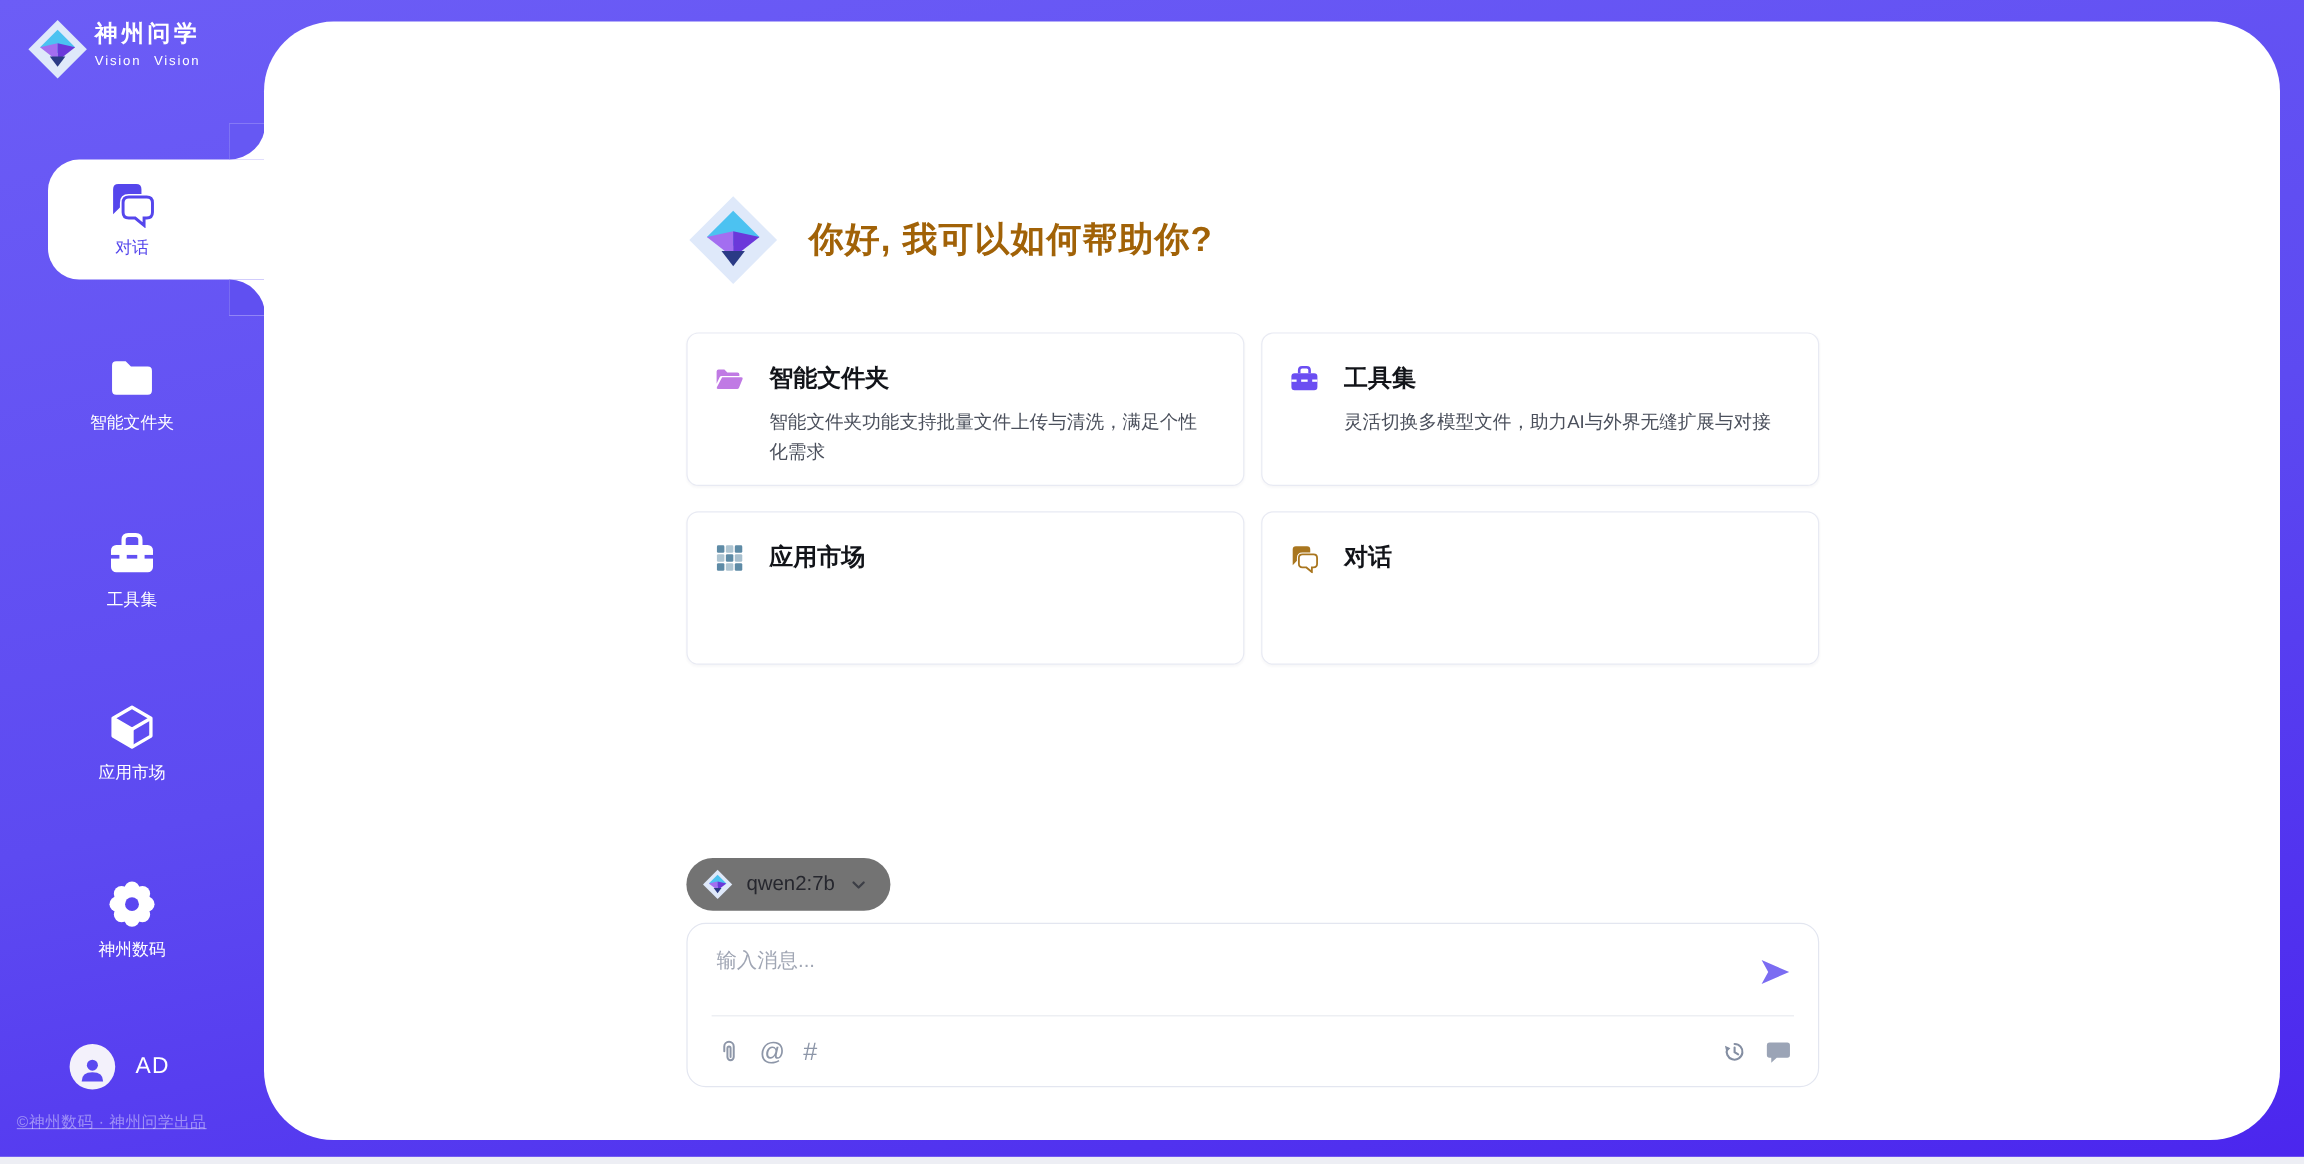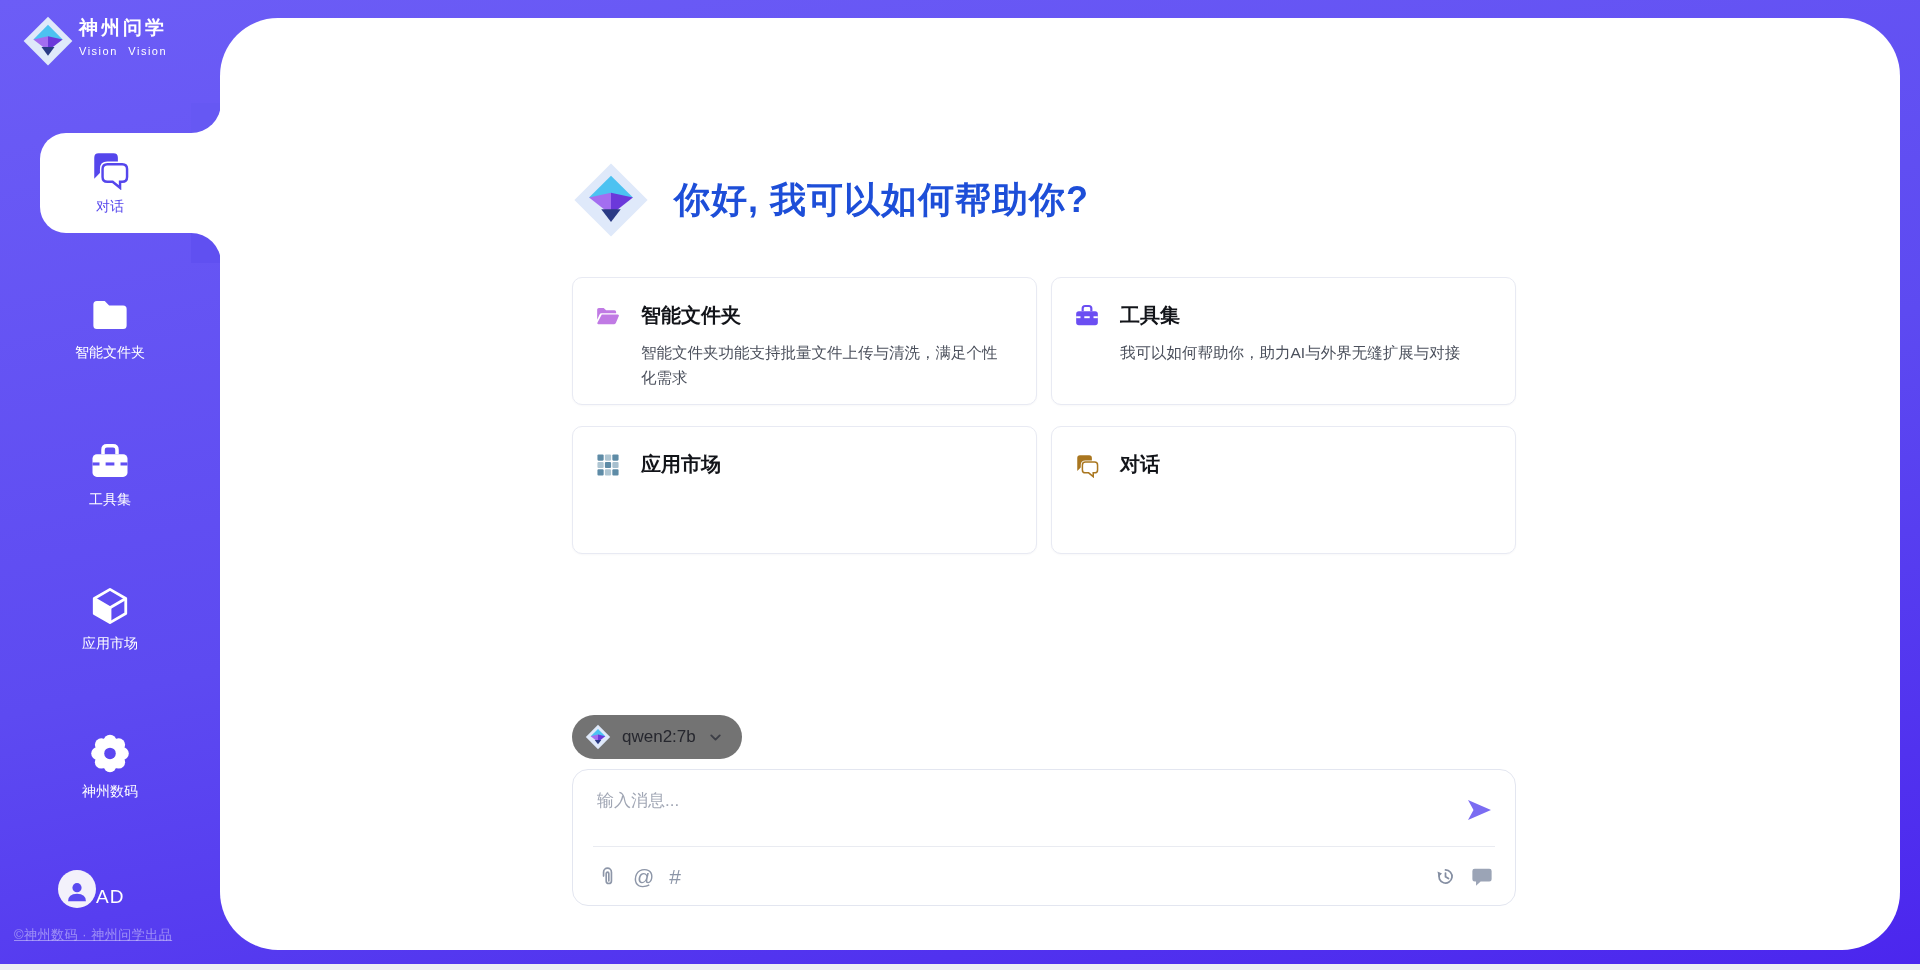--- a/index.html
+++ b/index.html
@@ -35,30 +35,30 @@
     background:#fff; border-radius:26px 0 0 26px;
   }
   .notch { position:absolute; left:191px; width:30px; height:30px; background:#fff; }
   .notch i { position:absolute; inset:0; display:block; }
   .notch-top { top:103px; }
   .notch-top i { background:#6658f3; border-bottom-right-radius:100%; }
   .notch-bottom { top:233px; }
   .notch-bottom i { background:#6050f1; border-top-right-radius:100%; }
   .nav-active { color:#5546ec; }
 
-  .user-row { position:absolute; left:58px; top:870px; display:flex; align-items:flex-end; cursor:pointer; }
+  .user-row { position:absolute; left:58px; top:870px; display:flex; align-items:center; gap:17px; cursor:pointer; }
   .avatar { width:38px; height:38px; border-radius:50%; background:#f3f1fb; display:flex; align-items:center; justify-content:center; overflow:hidden; }
   .avatar .ic { width:26px; height:26px; color:#5a49f0; margin-top:6px; }
   .user-name { color:#fff; font-size:19px; letter-spacing:1px; }
   .copyright { position:absolute; left:14px; top:926px; color:rgba(255,255,255,0.42); font-size:13px; letter-spacing:0.5px;text-decoration:underline; }
 
   
   .greeting { position:absolute; left:352px; top:143px; display:flex; align-items:center; gap:24px; }
   .greeting .gem { width:78px; height:78px; }
-  .greeting-text { font-size:36px; font-weight:700; color:#1d4ed8; letter-spacing:1px; }
+  .greeting-text { font-size:29px; font-weight:700; color:#a16207; letter-spacing:1px; }
 
   
   .cards {
     position:absolute; left:352px; top:259px; width:944px;
     display:grid; grid-template-columns:1fr 1fr; gap:21px 14px;
   }
   .card {
     height:128px; background:#fff; border:1px solid #e8eaf3; border-radius:10px;
     padding:24px 24px 0 22px; cursor:pointer; box-shadow:0 1px 2px rgba(30,35,60,0.03);
   }
@@ -294,21 +294,21 @@
       <div class="card-desc">智能文件夹功能支持批量文件上传与清洗，满足个性化需求</div>
     </div>
 
     <div class="card">
       <div class="card-head">
         <svg class="ic" style="color:#6b4ef2">
             <use href="#sym-toolbox"></use>
           </svg>
         <span class="card-title">工具集</span>
       </div>
-      <div class="card-desc">我可以如何帮助你，助力AI与外界无缝扩展与对接</div>
+      <div class="card-desc">灵活切换多模型文件，助力AI与外界无缝扩展与对接</div>
     </div>
 
     <div class="card">
       <div class="card-head">
         <svg class="ic" style="color:#5e8ba6">
             <use href="#sym-grid"></use>
           </svg>
         <span class="card-title">应用市场</span>
       </div>
     </div>

